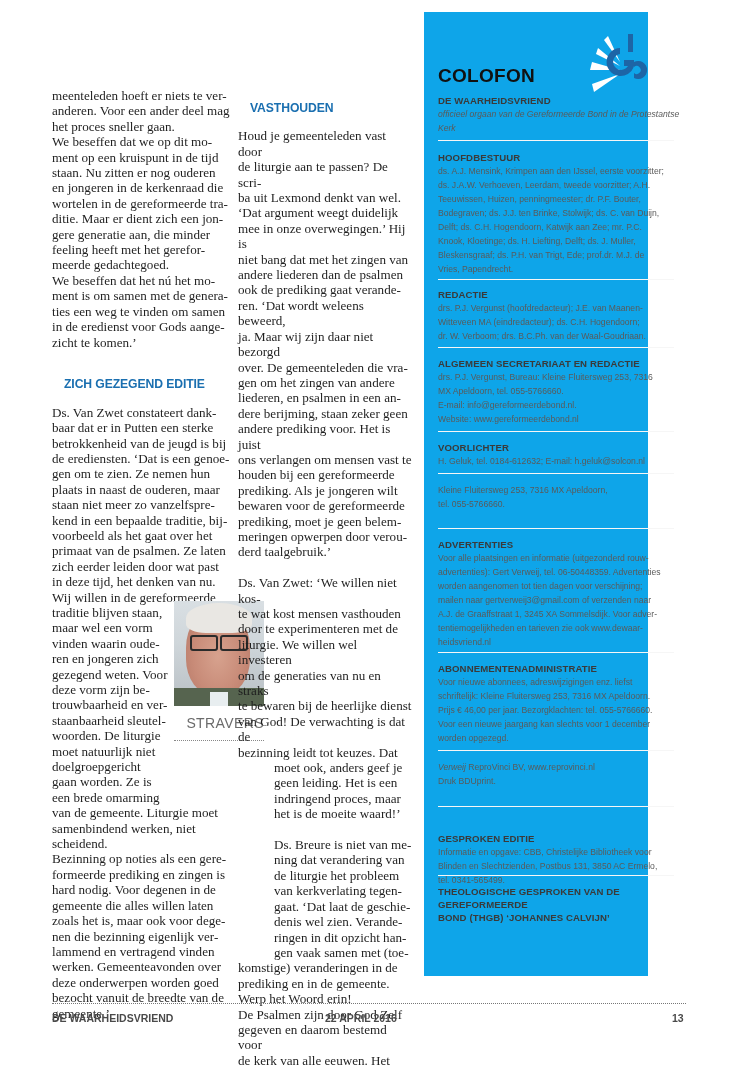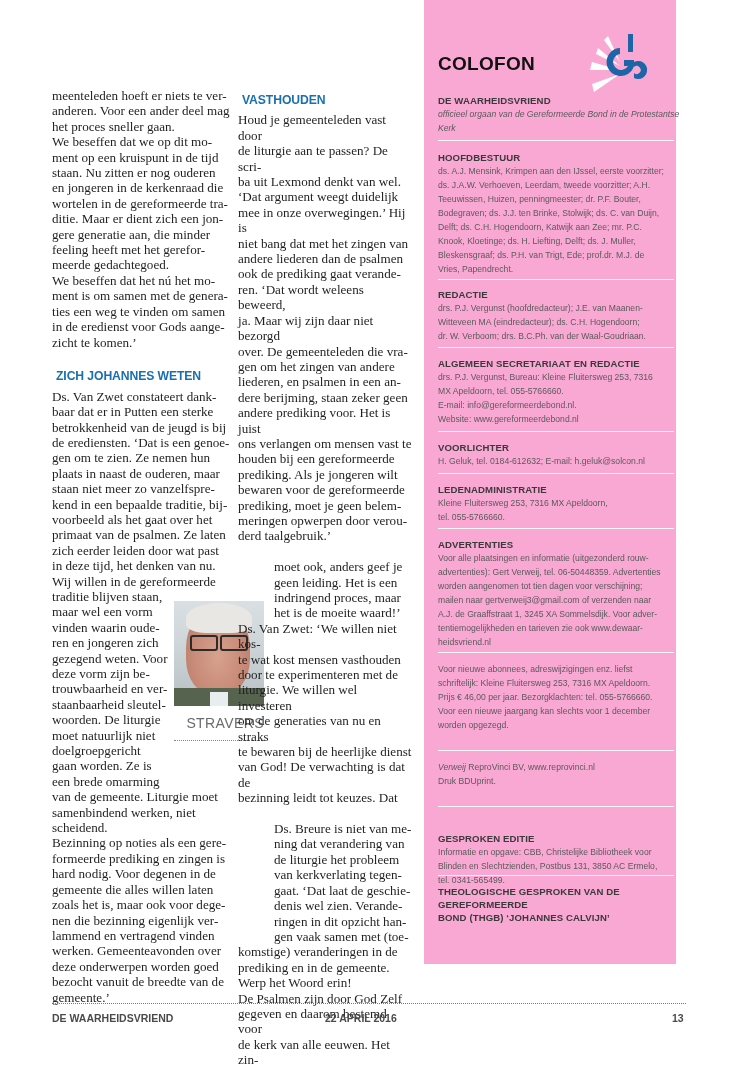--- a/index.html
+++ b/index.html
@@ -18,21 +18,21 @@
   #col-left { left: 52px; width: 180px; }
   #col-mid { left: 238px; width: 175px; top: 89px; }
 
   .sec-head {
     color: #1a6fb0;
     font-family: "Liberation Sans", "DejaVu Sans", sans-serif;
     font-weight: bold;
     font-size: 12.2px;
     letter-spacing: -0.1px;
     line-height: 15.4px;
-    margin: 4px;
+    margin: 12px;
   }
 
   
   #photo-wrap {
     position: absolute;
     left: 174px; top: 601px;
     width: 96px;
   }
   #photo {
     width: 90px; height: 105px;
@@ -72,23 +72,23 @@
     font-family: "Liberation Sans", "DejaVu Sans", sans-serif;
     font-size: 14px; letter-spacing: 0.4px;
     margin-top: 9px;
   }
   #photo-rule {
     width: 90px; border-top: 1px dotted #888; margin-top: 9px;
   }
 
   
   #colofon {
-    position: absolute; left: 424px; top: 0;
-    width: 252px; height: 964px;
-    background: #f9a8d4;
+    position: absolute; left: 424px; top: 12px;
+    width: 224px; height: 964px;
+    background: #0ea5e9;
   }
   #colofon-title {
     position: absolute; left: 14px; top: 53px;
     font-family: "Liberation Sans", "DejaVu Sans", sans-serif;
     font-weight: bold; font-size: 19px; color: #111;
     letter-spacing: 0.3px;
   }
   #logo { position: absolute; left: 590px; top: 26px; width: 62px; height: 72px; }
   .c-sec { position: absolute; left: 438px; width: 246px; }
   .c-head {
@@ -130,21 +130,21 @@
 ditie. Maar er dient zich een jon-
 gere generatie aan, die minder
 feeling heeft met het gerefor-
 meerde gedachtegoed.
 We beseffen dat het nú het mo-
 ment is om samen met de genera-
 ties een weg te vinden om samen
 in de eredienst voor Gods aange-
 zicht te komen.’</p>
   <div class="gap"></div>
-  <h3 class="sec-head">ZICH JOHANNES WETEN</h3>
+  <h3 class="sec-head">ZICH GEZEGEND EDITIE</h3>
   <p>Ds. Van Zwet constateert dank-
 baar dat er in Putten een sterke
 betrokkenheid van de jeugd is bij
 de erediensten. ‘Dat is een genoe-
 gen om te zien. Ze nemen hun
 plaats in naast de ouderen, maar
 staan niet meer zo vanzelfspre-
 kend in een bepaalde traditie, bij-
 voorbeeld als het gaat over het
 primaat van de psalmen. Ze laten
@@ -213,32 +213,32 @@
 dere berijming, staan zeker geen
 andere prediking voor. Het is juist
 ons verlangen om mensen vast te
 houden bij een gereformeerde
 prediking. Als je jongeren wilt
 bewaren voor de gereformeerde
 prediking, moet je geen belem-
 meringen opwerpen door verou-
 derd taalgebruik.’</p>
   <div class="gap"></div>
-  <p style="padding-left:36px">moet ook, anders geef je
-geen leiding. Het is een
-indringend proces, maar
-het is de moeite waard!’</p>
   <p>Ds. Van Zwet: ‘We willen niet kos-
 te wat kost mensen vasthouden
 door te experimenteren met de
 liturgie. We willen wel investeren
 om de generaties van nu en straks
 te bewaren bij de heerlijke dienst
 van God! De verwachting is dat de
 bezinning leidt tot keuzes. Dat</p>
+  <p style="padding-left:36px">moet ook, anders geef je
+geen leiding. Het is een
+indringend proces, maar
+het is de moeite waard!’</p>
   <div class="gap"></div>
   <p style="padding-left:36px">Ds. Breure is niet van me-
 ning dat verandering van
 de liturgie het probleem
 van kerkverlating tegen-
 gaat. ‘Dat laat de geschie-
 denis wel zien. Verande-
 ringen in dit opzicht han-
 gen vaak samen met (toe-</p>
   <p>komstige) veranderingen in de
@@ -308,39 +308,39 @@
 </div>
 <div class="c-rule" style="top:431px"></div>
 
 <div class="c-sec" style="top:441px">
   <p class="c-head">VOORLICHTER</p>
   <p class="c-body">H. Geluk, tel. 0184-612632; E-mail: h.geluk@solcon.nl</p>
 </div>
 <div class="c-rule" style="top:473px"></div>
 
 <div class="c-sec" style="top:483px">
-  <p class="c-head">LEDENADMINISTRATIE</p>
   <p class="c-body">Kleine Fluitersweg 253, 7316 MX Apeldoorn,
 tel. 055-5766660.</p>
 </div>
 <div class="c-rule" style="top:528px"></div>
 
 <div class="c-sec" style="top:538px">
   <p class="c-head">ADVERTENTIES</p>
   <p class="c-body">Voor alle plaatsingen en informatie (uitgezonderd rouw-
 advertenties): Gert Verweij, tel. 06-50448359. Advertenties
 worden aangenomen tot tien dagen voor verschijning;
 mailen naar gertverweij3@gmail.com of verzenden naar
 A.J. de Graaffstraat 1, 3245 XA Sommelsdijk. Voor adver-
 tentiemogelijkheden en tarieven zie ook www.dewaar-
 heidsvriend.nl</p>
 </div>
 <div class="c-rule" style="top:652px"></div>
 
 <div class="c-sec" style="top:662px">
+  <p class="c-head">ABONNEMENTENADMINISTRATIE</p>
   <p class="c-body">Voor nieuwe abonnees, adreswijzigingen enz. liefst
 schriftelijk: Kleine Fluitersweg 253, 7316 MX Apeldoorn.
 Prijs € 46,00 per jaar. Bezorgklachten: tel. 055-5766660.
 Voor een nieuwe jaargang kan slechts voor 1 december
 worden opgezegd.</p>
 </div>
 <div class="c-rule" style="top:750px"></div>
 
 <div class="c-sec" style="top:760px">
   <p class="c-body"><i>Verweij</i><span> ReproVinci BV, www.reprovinci.nl

